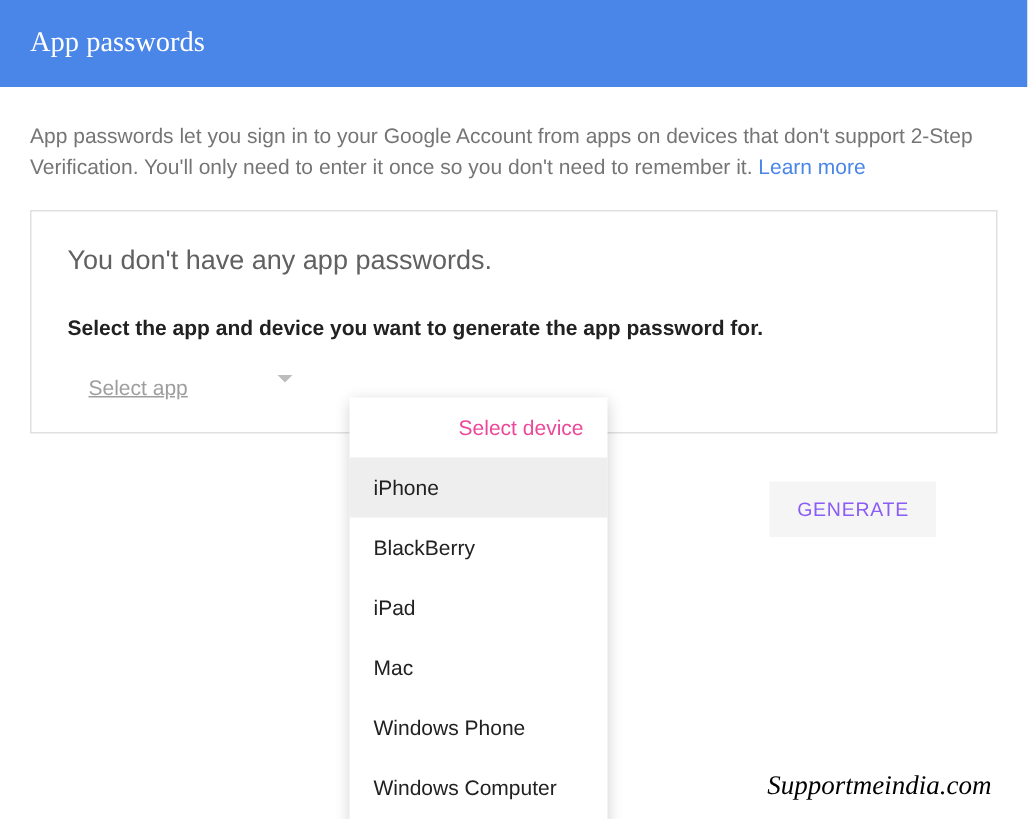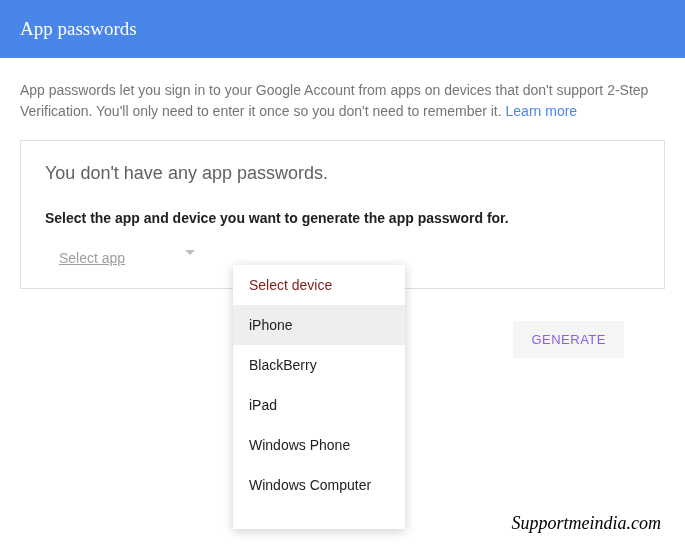--- a/index.html
+++ b/index.html
@@ -77,22 +77,23 @@
       box-shadow: 0 2px 10px rgba(0,0,0,0.2);
       z-index: 10;
     }
     .dropdown-item {
       padding: 12px 16px;
       font-size: 14px;
       color: #212121;
       cursor: pointer;
     }
     .dropdown-item.placeholder {
-      color: #7f1d1d;
+      color: #ec4899;
       cursor: default;
+      text-align: right;
     }
     .dropdown-item.highlighted {
       background: #eeeeee;
     }
     .generate-btn {
       position: absolute;
       right: 40px;
       top: 180px;
       background: #f5f5f5;
       border: none;
@@ -133,20 +134,21 @@
       <span>Select app</span>
       <span class="chevron-down"></span>
     </div>
   </div>
 
   <div class="dropdown-menu">
     <div class="dropdown-item placeholder">Select device</div>
     <div class="dropdown-item highlighted">iPhone</div>
     <div class="dropdown-item">BlackBerry</div>
     <div class="dropdown-item">iPad</div>
+    <div class="dropdown-item">Mac</div>
     <div class="dropdown-item">Windows Phone</div>
     <div class="dropdown-item">Windows Computer</div>
     <div class="dropdown-item">
       
     </div>
   </div>
 
   <button class="generate-btn">GENERATE</button>
 </div>
 

